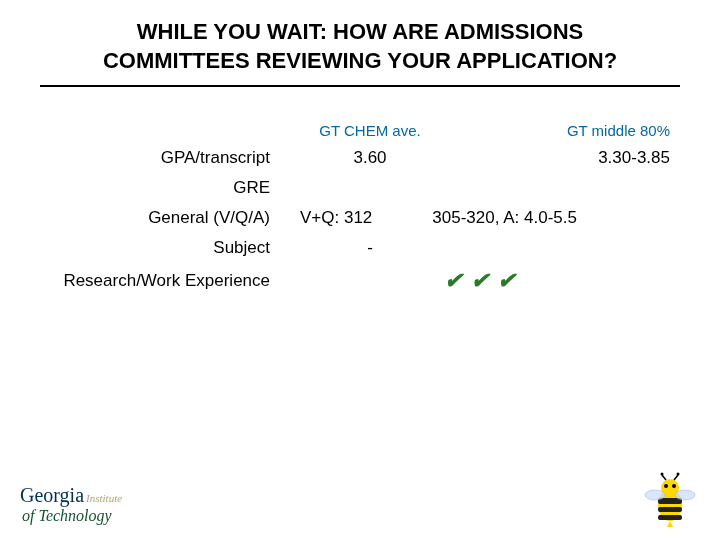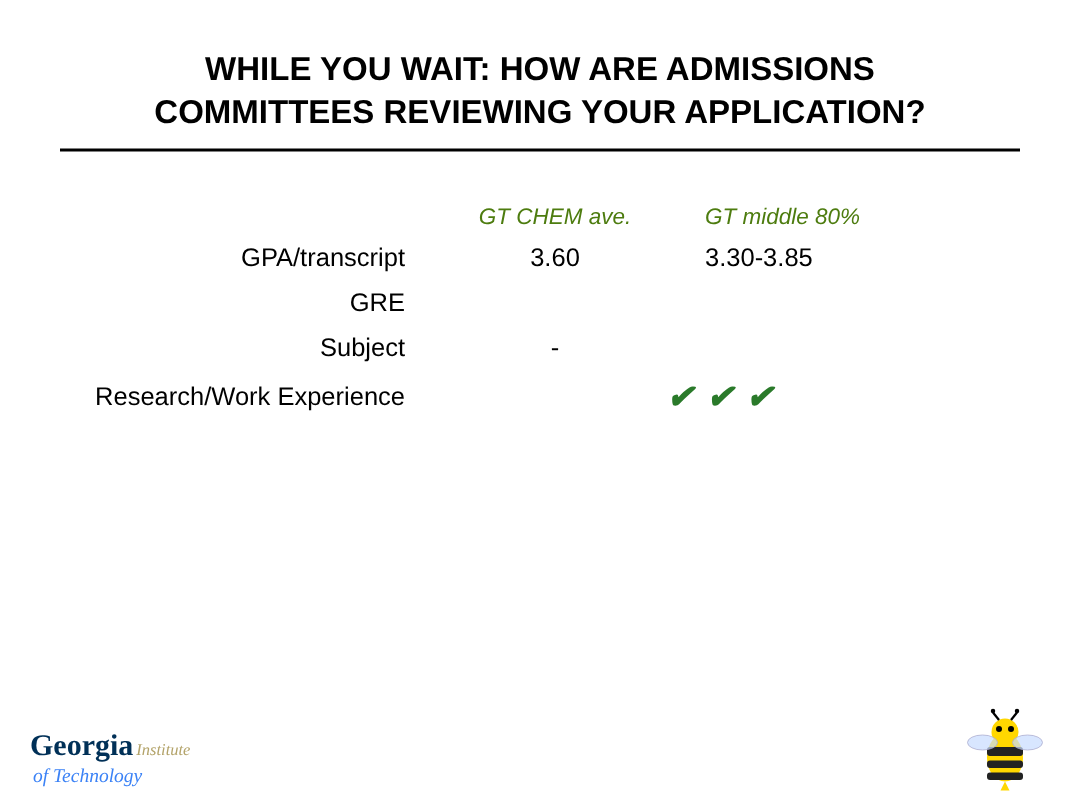--- a/index.html
+++ b/index.html
@@ -8,21 +8,21 @@
       height: 540px;
       background: #ffffff;
       font-family: Arial, sans-serif;
       position: relative;
       overflow: hidden;
     }
 
     .main-container {
       width: 720px;
       height: 540px;
-      padding: 32px 40px;
+      padding: 18px 40px;
       background: #fff;
     }
 
     .title-section {
       text-align: center;
       margin-bottom: 10px;
     }
 
     .title-text {
       font-size: 22px;
@@ -57,28 +57,27 @@
       font-size: 17px;
     }
 
     .col-gt-chem {
       width: 180px;
       text-align: center;
     }
 
     .col-gt-middle {
       width: 220px;
-      text-align: left;
+      text-align: right;
     }
 
     .header-row td {
-      font-style: italic;
       font-size: 15px;
       padding-bottom: 4px;
-      color: #4d7c0f;
+      color: #0369a1;
     }
 
     .indent {
       padding-left: 30px !important;
     }
 
     .check-icons {
       display: flex;
       justify-content: center;
       gap: 8px;
@@ -138,20 +137,24 @@
           <td class="col-label">GPA/transcript</td>
           <td class="col-gt-chem">3.60</td>
           <td class="col-gt-middle">3.30-3.85</td>
         </tr>
         <tr>
           <td class="col-label">GRE</td>
           <td class="col-gt-chem"></td>
           <td class="col-gt-middle"></td>
         </tr>
         <tr>
+          <td class="col-label indent">General (V/Q/A)</td>
+          <td class="col-gt-chem" colspan="2" style="text-align: left; padding-left: 20px;"><span style="margin-right:60px;">V+Q: 312</span><span>305-320, A: 4.0-5.5</span></td>
+        </tr>
+        <tr>
           <td class="col-label indent">Subject</td>
           <td class="col-gt-chem dash-cell">-</td>
           <td class="col-gt-middle"></td>
         </tr>
         <tr>
           <td class="col-label">Research/Work Experience</td>
           <td class="col-gt-chem" colspan="2">
             <div class="check-icons">
               <span style="color: rgb(42, 122, 42); font-size: 22px; font-family: Georgia, serif; font-style: italic; font-weight: bold;">✔</span>
               <span style="color: rgb(42, 122, 42); font-size: 22px; font-family: Georgia, serif; font-style: italic; font-weight: bold;">✔</span>
@@ -159,25 +162,25 @@
             </div>
           </td>
         </tr>
       </tbody>
   </table>
 </div>
 
 <div class="footer">
   <div class="gt-logo">
     <div style="display:flex; align-items:baseline; gap:2px;">
-      <span style="font-size:20px; font-weight:bold; color:#003057; font-family: serif;">Georgia</span>
+      <span style="font-size:20px; font-weight:normal; color:#003057; font-family: serif;">Georgia</span>
       <span style="font-size:11px; font-style:italic; color:#B3A369; font-family: serif;">Institute</span>
     </div>
     <div style="display:flex; align-items:baseline; gap:2px;">
-      <span style="font-size:13px; font-style:italic; color:#3b82f6; font-family:serif; margin-left:2px;">of Technology</span>
+      <span style="font-size:16px; font-style:italic; color:#14532d; font-family:serif; margin-left:2px;">of Technology</span>
     </div>
   </div>
 </div>
 
 <div class="bee-mascot">
   <svg viewBox="0 0 60 60" width="60" height="60">
 
     <ellipse cx="30" cy="35" rx="12" ry="16" fill="#FFD700"></ellipse>
     <rect x="18" y="28" width="24" height="6" rx="2" fill="#222"></rect>
     <rect x="18" y="37" width="24" height="5" rx="2" fill="#222"></rect>

